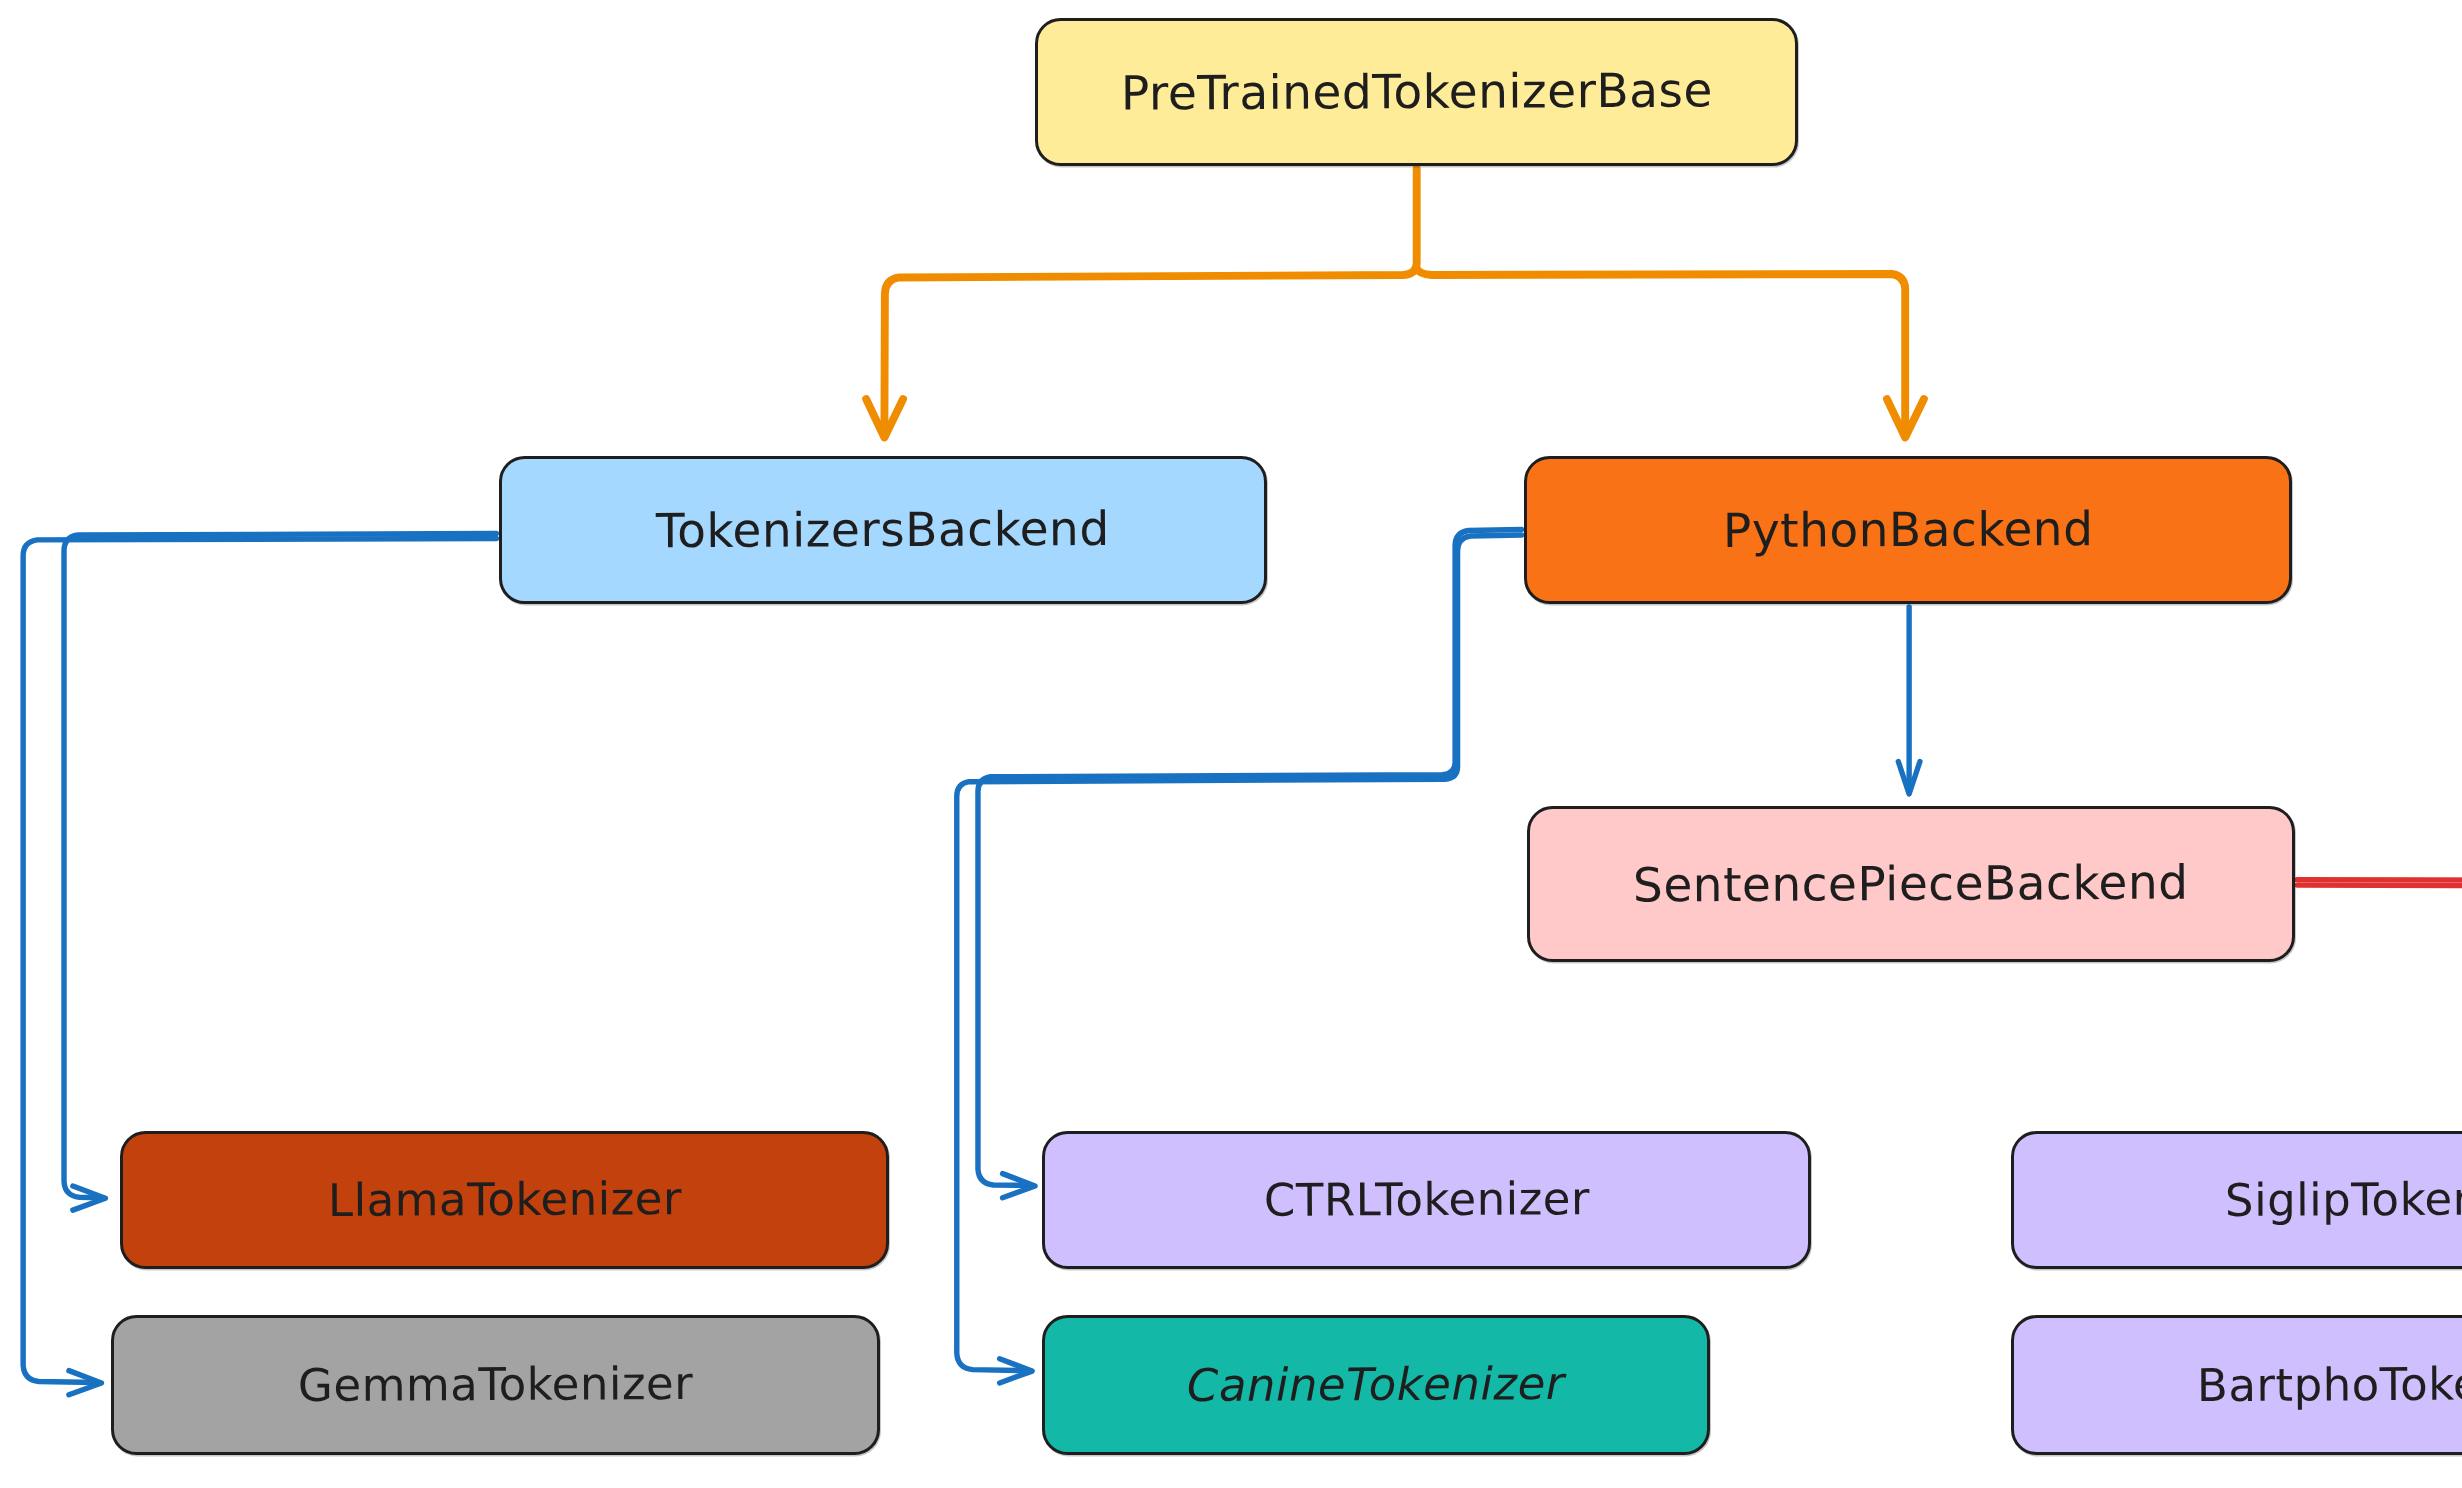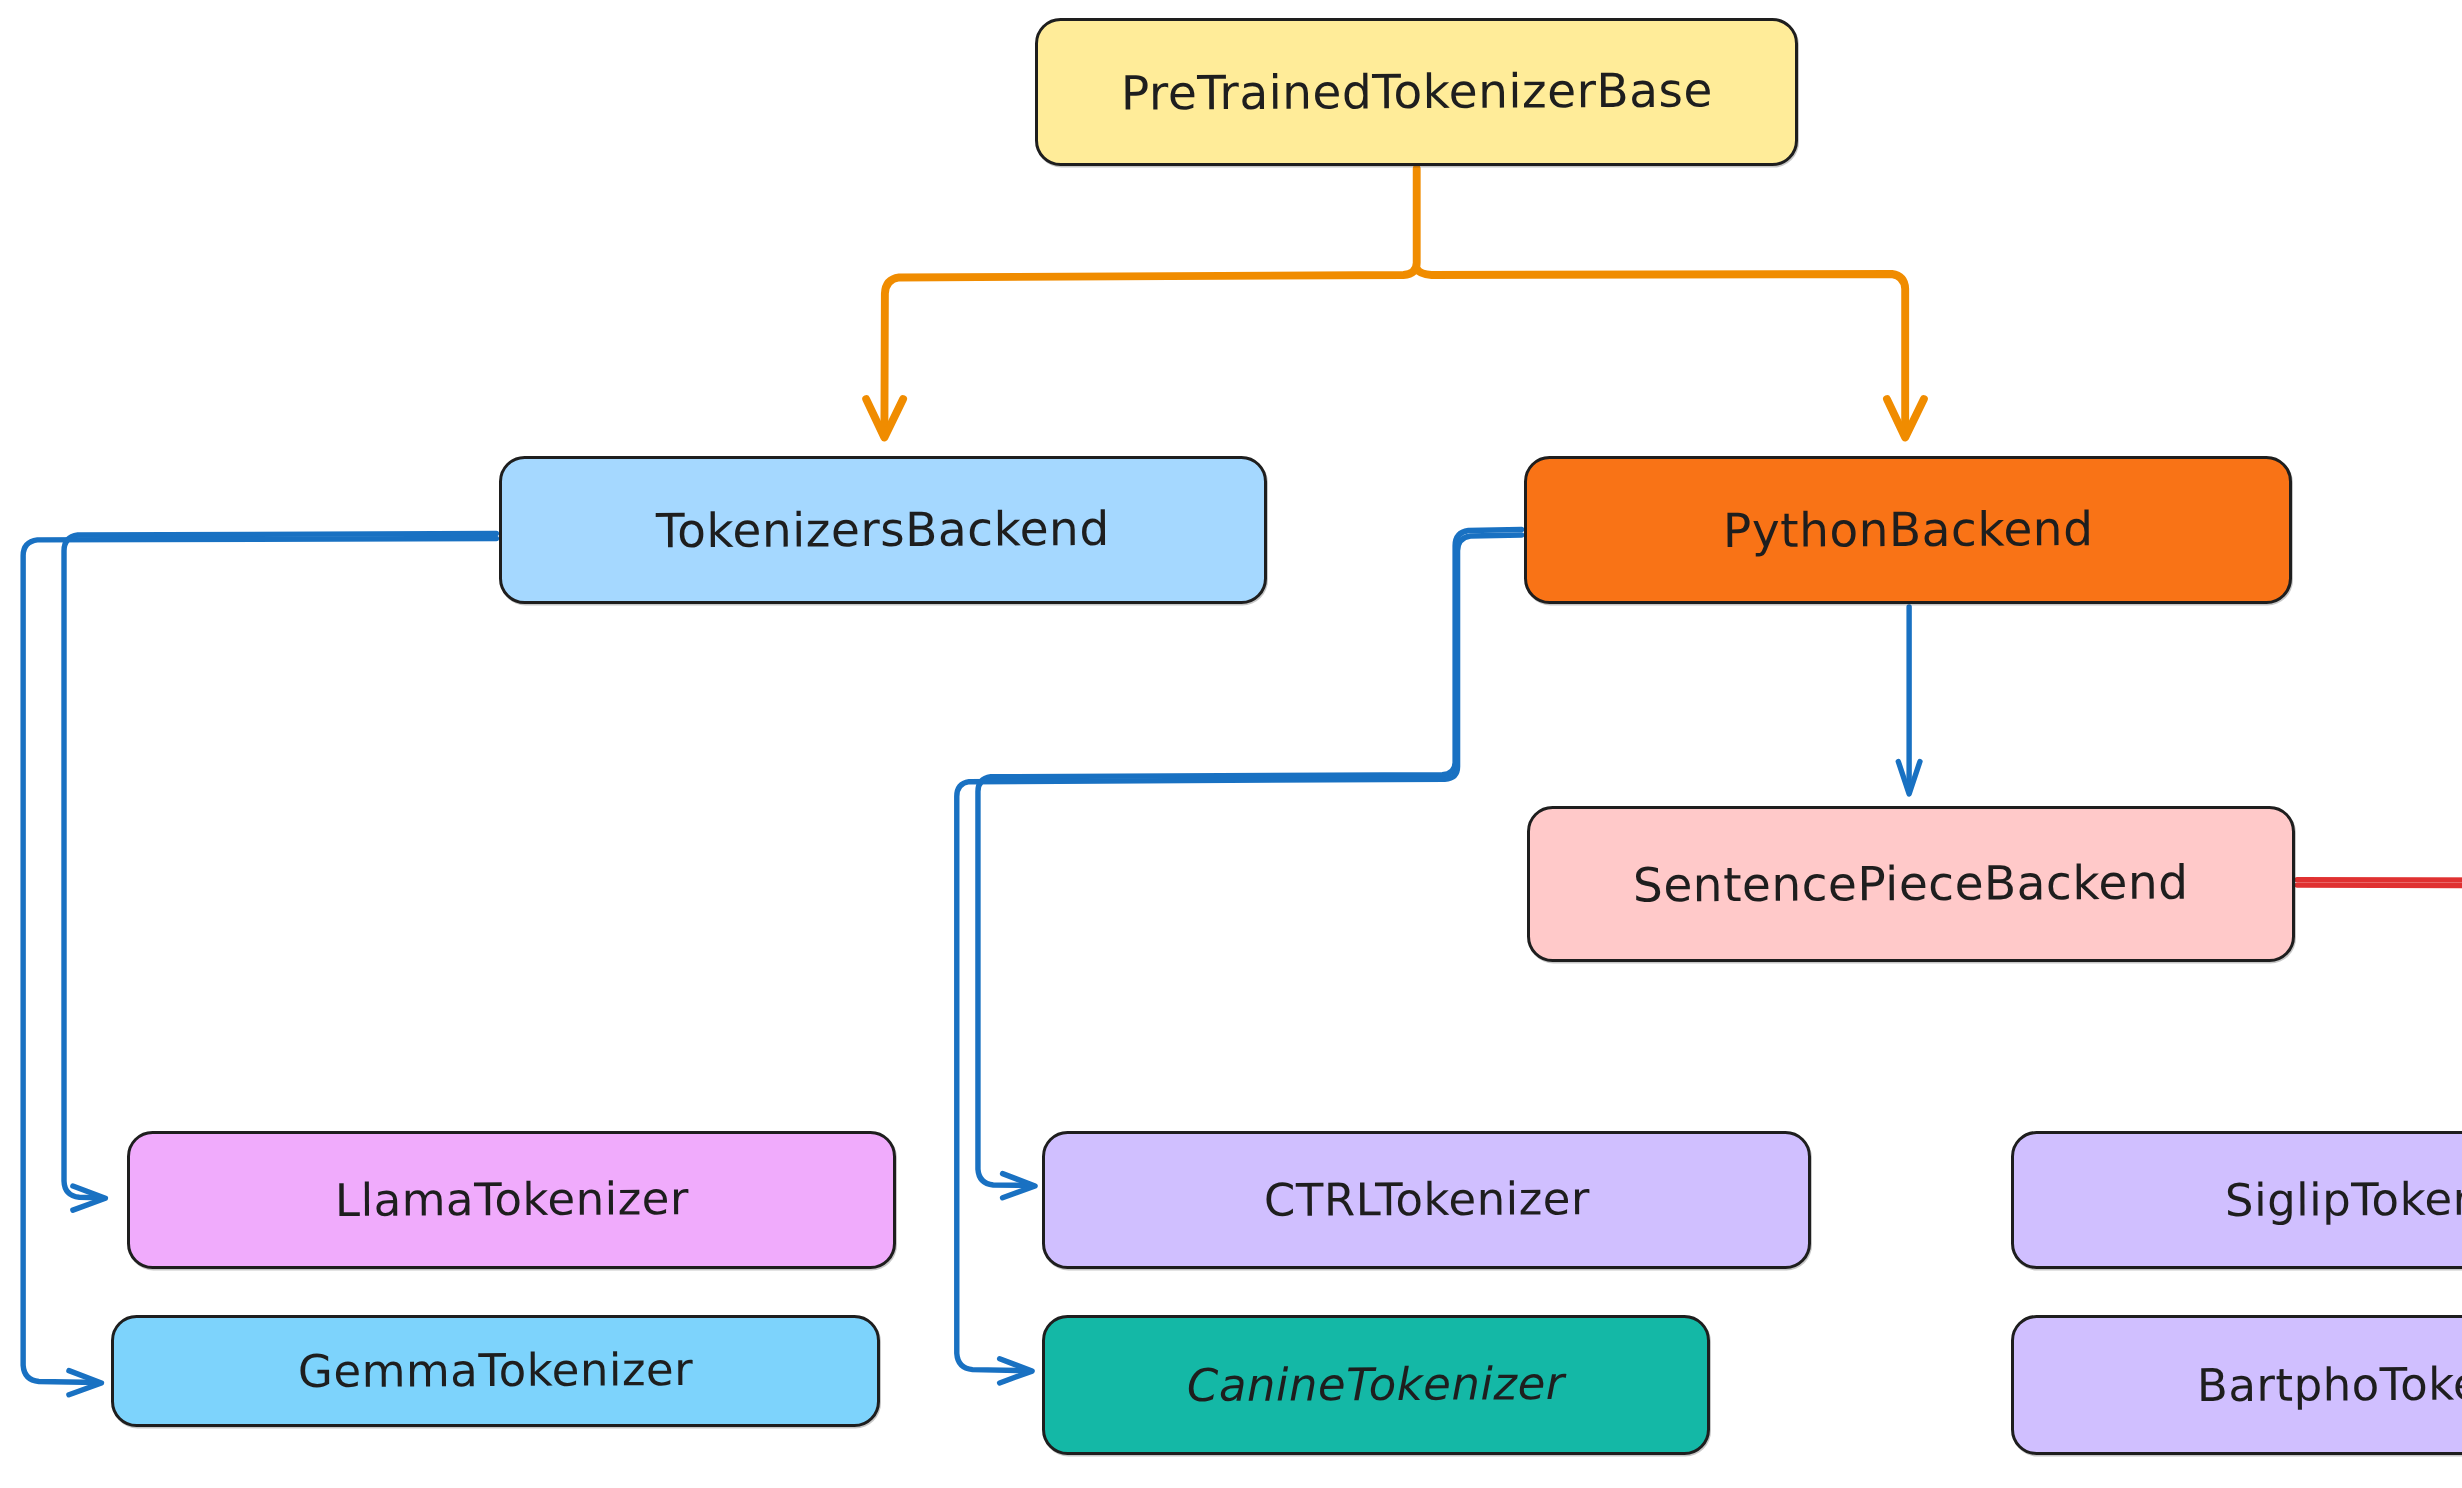--- a/index.html
+++ b/index.html
@@ -113,25 +113,25 @@
   </div>
 
   <div class="node" style="left: 1524px; top: 456px; width: 768px; height: 148px; background: #f97316;">
     <span class="label">PythonBackend</span>
   </div>
 
   <div class="node" style="left: 1527px; top: 806px; width: 768px; height: 156px; background: rgb(255, 201, 201);">
     <span class="label">SentencePieceBackend</span>
   </div>
 
-  <div class="node small" style="left: 127px; top: 1131px; width: 769px; height: 138px; background: #f0abfc;">
+  <div class="node small" style="left: 120px; top: 1131px; width: 769px; height: 138px; background: #c2410c;">
     <span class="label">LlamaTokenizer</span>
   </div>
 
-  <div class="node small" style="left: 111px; top: 1315px; width: 769px; height: 112px; background: #7dd3fc;">
+  <div class="node small" style="left: 111px; top: 1315px; width: 769px; height: 140px; background: #a3a3a3;">
     <span class="label">GemmaTokenizer</span>
   </div>
 
   <div class="node small" style="left: 1042px; top: 1131px; width: 769px; height: 138px; background: rgb(208, 191, 255); justify-content: center;">
     <span class="label">CTRLTokenizer</span>
   </div>
 
   <div class="node small" style="left: 1042px; top: 1315px; width: 668px; height: 140px; background: #14b8a6; font-style: italic;">
     <span class="label">CanineTokenizer</span>
   </div>

